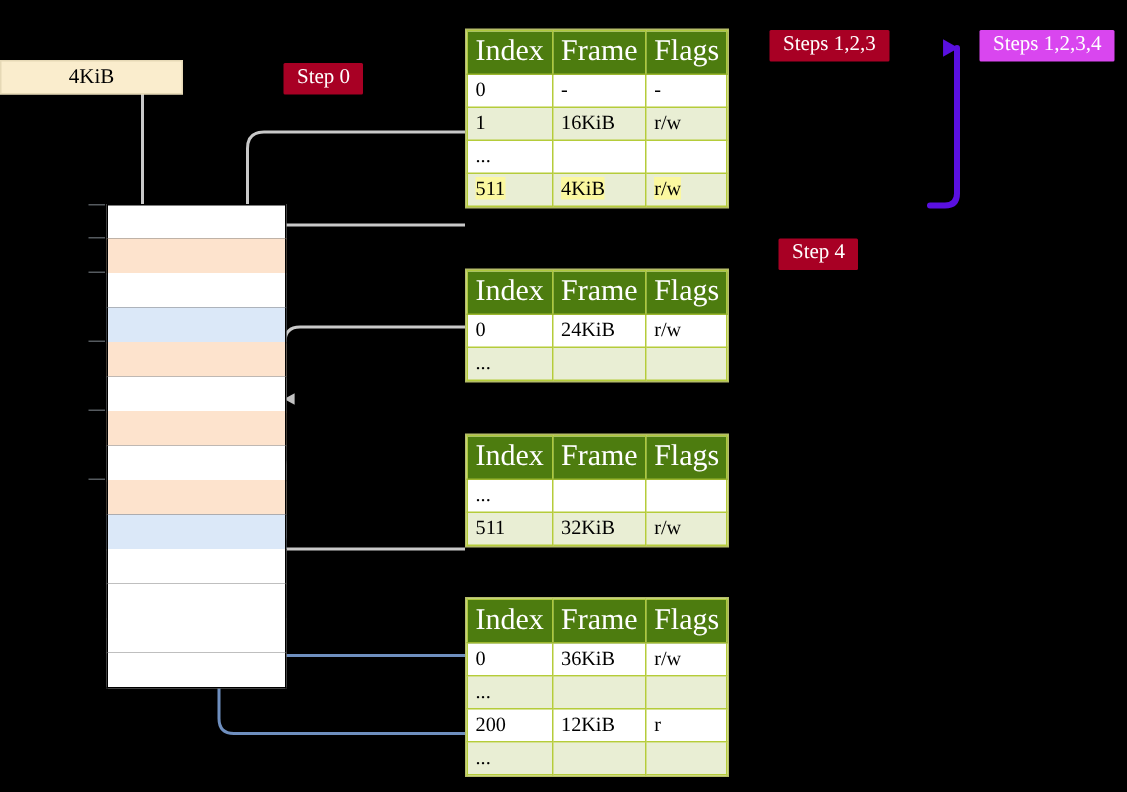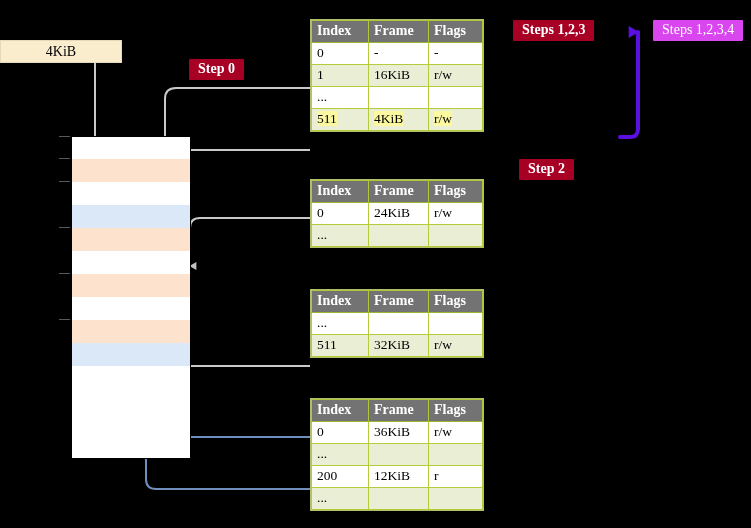--- a/index.html
+++ b/index.html
@@ -14,21 +14,21 @@
   .badge{
     position:absolute;
     font-family:"Liberation Serif","DejaVu Serif",serif;
     font-size:14px;
     color:#ffffff;
     padding:3px 9px 4px 9px;
     white-space:nowrap;
     line-height:1;
     border-radius:1px;
   }
-  .badge.red{background:#a80024;font-weight:bold;}
+  .badge.red{background:#a80024;}
   .badge.violet{background:#d946ef;}
 
   .sizebox{
     position:absolute;
     background:#faedcd;
     border:1px solid #e6d9b6;
     font-size:14px;
     color:#000;
     text-align:center;
     line-height:1;
@@ -48,24 +48,24 @@
     border:1px solid #b5cc3a;
     padding:2px 5px 3px 5px;
     height:19px;
     vertical-align:middle;
     text-align:left;
     font-weight:normal;
     white-space:nowrap;
     box-sizing:border-box;
   }
   .ptable th{
-    background:#737373;
+    background:#4d7c0f;
     color:#ffffff;
-    font-weight:bold;
-    font-size:14px;
+    font-weight:normal;
+    font-size:20px;
     border-color:#aec83c;
     border-bottom:1px solid #9bb62f;
   }
   .ptable tr.odd td{background:#ffffff;}
   .ptable tr.even td{background:#e9eed4;}
   .ptable td.hl span{background:#fbf8a0;}
   .c-index{width:57px;}
   .c-frame{width:60px;}
   .c-flags{width:54px;}
 
@@ -129,26 +129,26 @@
 
     <path d="M310,489 L156,489 Q146,489 146,479 L146,228" fill="none" stroke="#6f8fbf" stroke-width="2" marker-end="url(#ah-blue)"></path>
 
     <path d="M620,137 L630,137 Q638,137 638,129 L638,32" fill="none" stroke="#5a10e0" stroke-width="4" stroke-linecap="round" marker-end="url(#ah-violet)"></path>
   </svg>
 
   <div class="sizebox" style="left:0px;top:40px;width:120px;height:21px;">
     <span>4KiB</span>
   </div>
 
-  <div class="badge red" style="left:189px;top:59px;">
+  <div class="badge red" style="left:189px;top:42px;">
     <span>Step 0</span>
   </div>
 
   <div class="badge red" style="left:519px;top:159px;">
-    <span>Step 2</span>
+    <span>Step 4</span>
   </div>
 
   <div class="badge red" style="left:513px;top:20px;">
     <span>Steps 1,2,3</span>
   </div>
 
   <div class="badge violet" style="left:653px;top:20px;">
     <span>Steps 1,2,3,4</span>
   </div>
 

